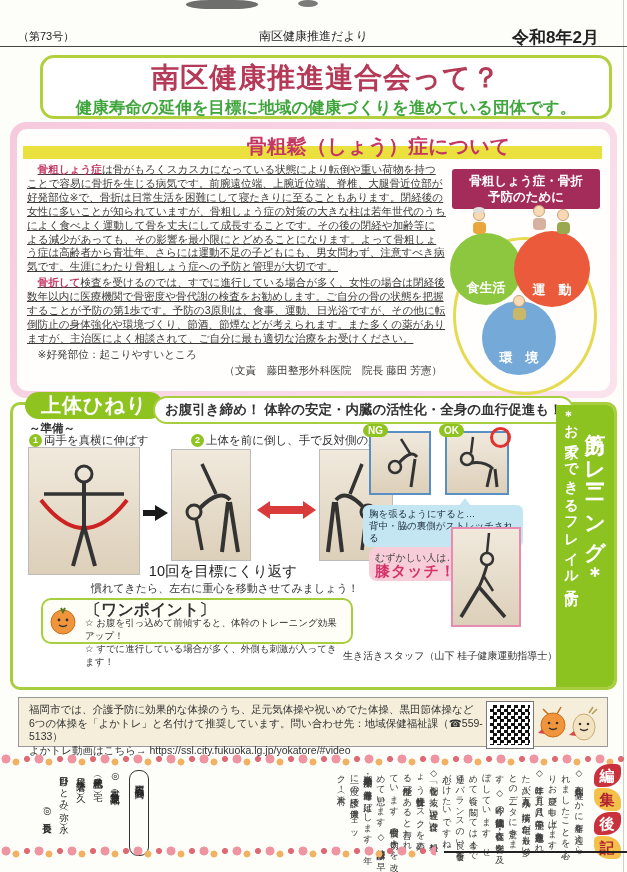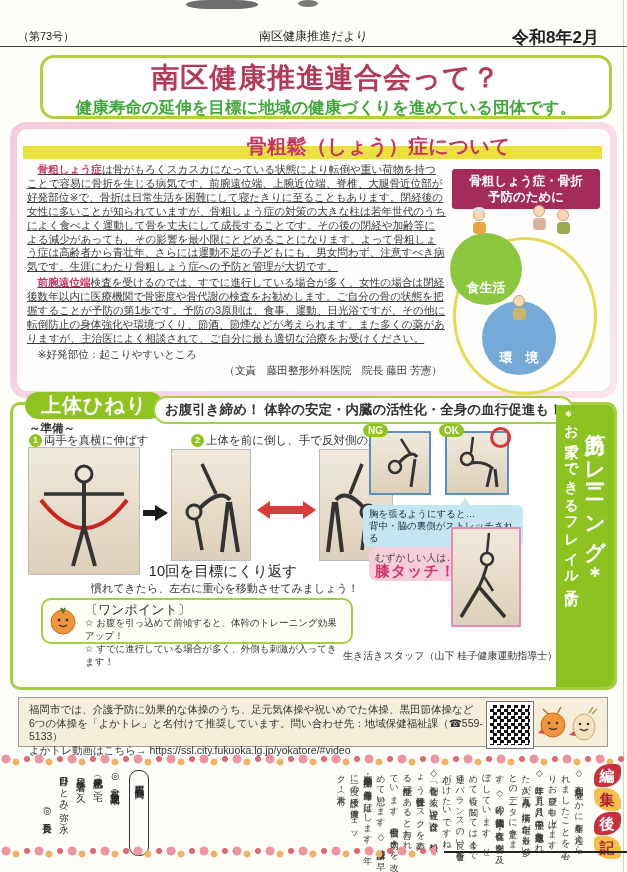--- a/index.html
+++ b/index.html
@@ -66,21 +66,21 @@
   .arrow-red::after{content:"";position:absolute;left:0;top:0;border-right:13px solid #d93a3a;border-top:9px solid transparent;border-bottom:9px solid transparent;}
   .arrow-red .tip{position:absolute;right:-1px;top:0;border-left:13px solid #d93a3a;border-top:9px solid transparent;border-bottom:9px solid transparent;}
   .bubble-blue{position:absolute;background:#c3e6f2;border-radius:6px;padding:3px 6px;font-size:9.5px;line-height:12px;color:#234;}
   .bubble-blue::before{content:"";position:absolute;top:-7px;left:60%;border-bottom:8px solid #c3e6f2;border-left:6px solid transparent;border-right:6px solid transparent;}
   .bubble-pink{position:absolute;background:#f7cdd9;border-radius:8px;padding:4px 6px;font-size:10px;line-height:13px;color:#444;}
   .bubble-pink::after{content:"";position:absolute;top:40%;right:-7px;border-left:8px solid #f7cdd9;border-top:6px solid transparent;border-bottom:6px solid transparent;}
   .knee{font-size:15px;font-weight:bold;color:#d4326a;letter-spacing:1px;}
   .goal{position:absolute;left:60px;top:157px;width:300px;text-align:center;font-size:14.5px;font-weight:normal;color:#222;}
   .goalsub{position:absolute;left:78px;top:176px;font-size:11px;color:#333;}
   .onepoint{position:absolute;left:28px;top:193px;width:312px;height:46px;border:2px solid #a8ce3f;border-radius:10px;background:#fffef6;box-sizing:border-box;padding:3px 6px 3px 42px;font-size:9.5px;line-height:13px;color:#333;}
-  .onepoint .tt{font-weight:normal;font-size:13px;}
+  .onepoint .tt{font-weight:bold;font-size:16px;}
   .credit{position:absolute;left:330px;top:244px;font-size:10px;color:#333;}
   .gstrip{position:absolute;right:0;top:0;bottom:0;width:58px;background:#8cc320;border-radius:0 7px 7px 0;display:flex;justify-content:center;align-items:flex-start;padding-top:10px;box-sizing:border-box;}
   .vtx{writing-mode:vertical-rl;color:#fff;font-weight:bold;}
   .gstrip .l1{font-size:14px;letter-spacing:2px;margin-left:2px;}
   .gstrip .l2{font-size:21px;letter-spacing:2px;margin-top:2px;}
   .stripstar{position:absolute;left:6px;top:2px;color:#fff;font-size:13px;font-weight:bold;}
   
   .yoka{left:18px;top:697px;width:590px;height:50px;background:#f4eeda;border:1px solid #999;box-sizing:border-box;padding:5px 120px 5px 10px;font-size:10.5px;line-height:13.5px;color:#333;}
   .qr{position:absolute;right:74px;top:4px;width:40px;height:40px;background:repeating-conic-gradient(#111 0% 25%,#fff 0% 50%) 0 0/7px 7px;border:3px solid #fff;outline:1px solid #777;}
   .mascots{position:absolute;right:6px;top:5px;width:64px;height:40px;}
@@ -125,33 +125,36 @@
 
 <div class="abs pinkwrap">
   <div class="pinkin">
     <div class="oheadrow">
       <div class="oheadbar"></div>
       <div class="ohead">骨粗鬆（しょう）症について</div>
     </div>
     <div class="obody">
       <div class="ocol-text">
         <p><span class="lead">骨粗しょう症</span><span>は骨がもろくスカスカになっている状態により転倒や重い荷物を持つことで容易に骨折を生じる病気です。前腕遠位端、上腕近位端、脊椎、大腿骨近位部が好発部位※で、骨折は日常生活を困難にして寝たきりに至ることもあります。閉経後の女性に多いことが知られていますが、骨粗しょう症の対策の大きな柱は若年世代のうちによく食べよく運動して骨を丈夫にして成長することです。その後の閉経や加齢等による減少があっても、その影響を最小限にとどめることになります。よって骨粗しょう症は高齢者から青壮年、さらには運動不足の子どもにも、男女問わず、注意すべき病気です。生涯にわたり骨粗しょう症への予防と管理が大切です。</span></p>
-        <p><span class="lead">前腕遠位端</span><span>検査を受けるのでは、すでに進行している場合が多く、女性の場合は閉経後数年以内に医療機関で骨密度や骨代謝の検査をお勧めします。ご自分の骨の状態を把握することが予防の第1歩です。予防の3原則は、食事、運動、日光浴ですが、その他に転倒防止の身体強化や環境づくり、節酒、節煙などが考えられます。また多くの薬がありますが、主治医によく相談されて、ご自分に最も適切な治療をお受けください。</span></p>
+        <p><span class="lead">骨折して</span><span>検査を受けるのでは、すでに進行している場合が多く、女性の場合は閉経後数年以内に医療機関で骨密度や骨代謝の検査をお勧めします。ご自分の骨の状態を把握することが予防の第1歩です。予防の3原則は、食事、運動、日光浴ですが、その他に転倒防止の身体強化や環境づくり、節酒、節煙などが考えられます。また多くの薬がありますが、主治医によく相談されて、ご自分に最も適切な治療をお受けください。</span></p>
         <div class="ofoot">※好発部位：起こりやすいところ</div>
         <div class="oattr">（文責　藤田整形外科医院　院長 藤田 芳憲）</div>
       </div>
       <div class="ocol-side">
         <div class="sbanner">
           <div>骨粗しょう症・骨折</div>
           <div>予防のために</div>
         </div>
         <div class="diagram">
           <div class="yellowring"></div>
           <div class="circ green">
               <span>食生活</span>
+            </div>
+          <div class="circ red">
+              <span>運　動</span>
             </div>
           <div class="circ blue">
               <span>環　境</span>
             </div>
           <div class="fig" style="left:18px;top:-4px;">
               <div class="hair"></div>
               <div class="head"></div>
               <div class="bod" style="background:#e8a63c;"></div>
             </div>
           <div class="fig" style="left:78px;top:-8px;">

